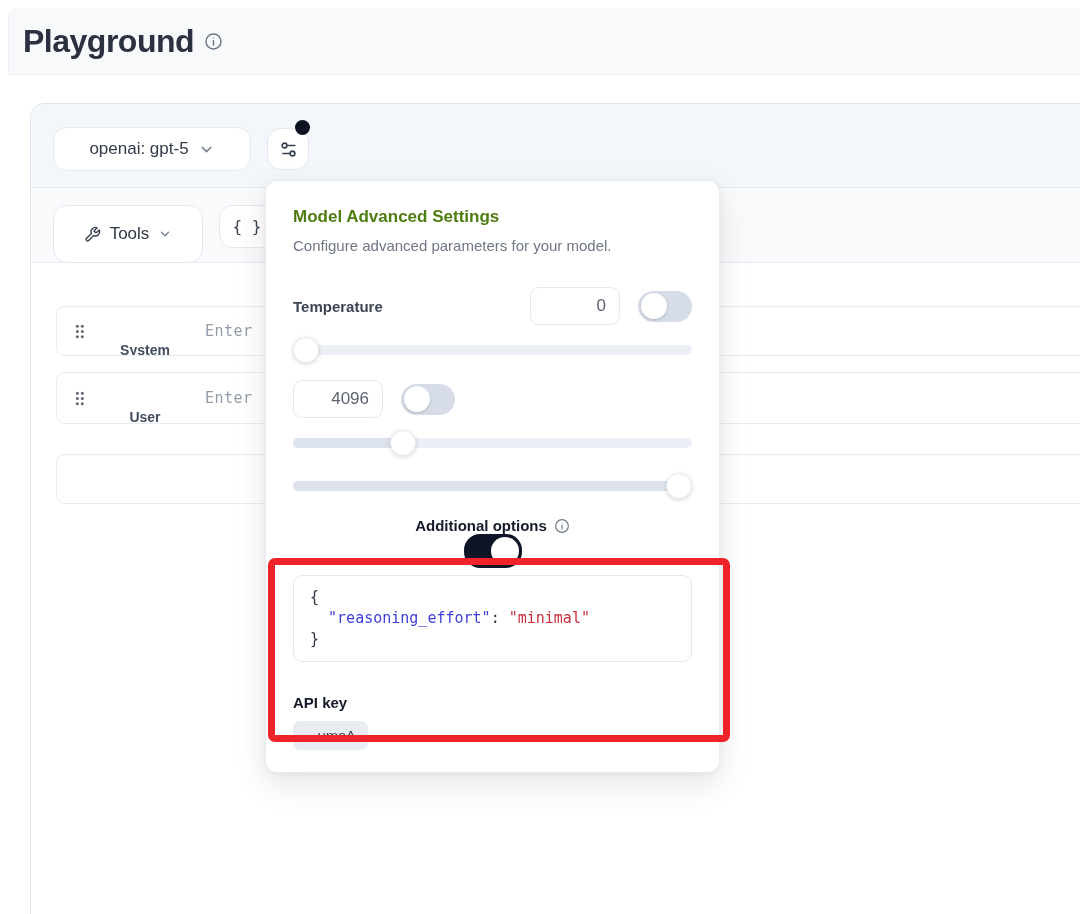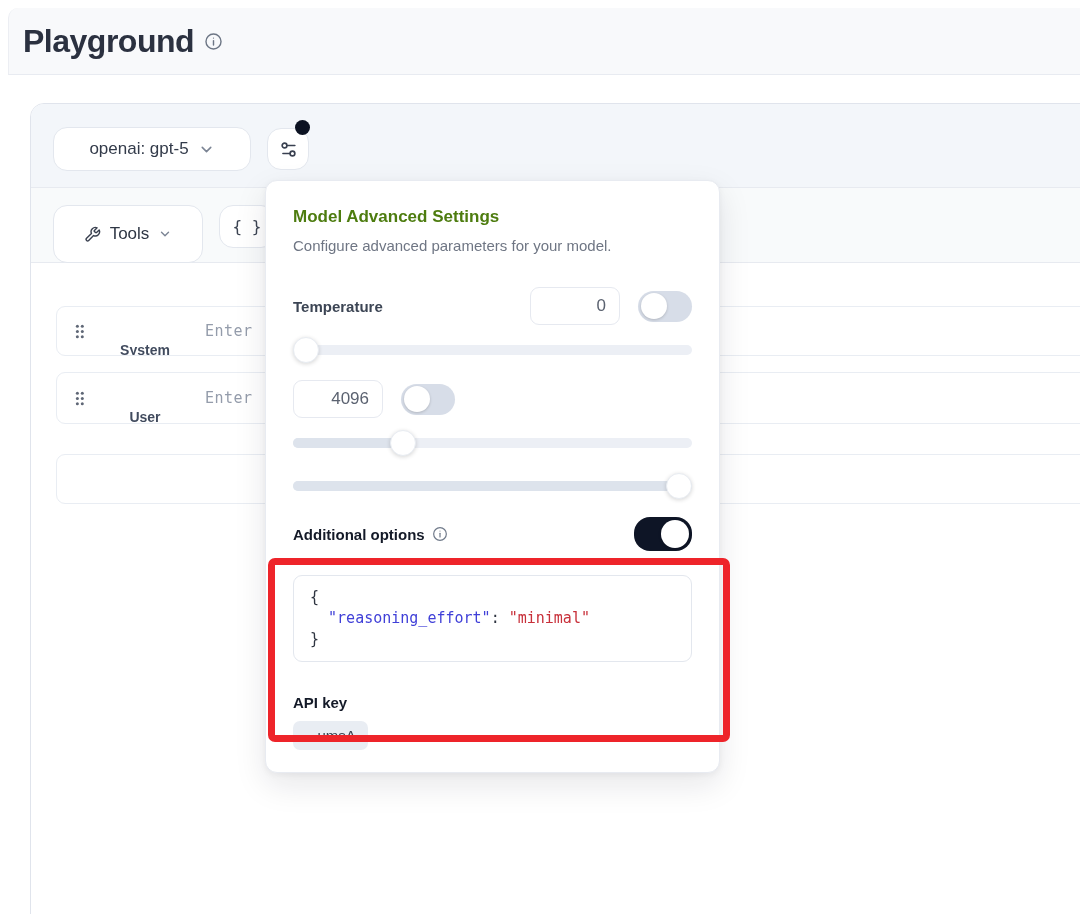--- a/index.html
+++ b/index.html
@@ -63,21 +63,21 @@
   .toggle-lg .knob { width:28px; height:28px; }
 
   .slider { position:relative; height:26px; margin-bottom:17px; }
   .slider .track { position:absolute; left:0; right:0; top:8px; height:10px;
     border-radius:5px; background:#eceff5; }
   .slider .fill { position:absolute; left:0; top:8px; height:10px;
     border-radius:5px; background:#dde3ec; }
   .slider .thumb { position:absolute; top:0; width:26px; height:26px; border-radius:50%;
     background:#ffffff; border:1px solid #e8ecf2; box-shadow:0 1px 4px rgba(0,0,0,0.16); }
 
-  .addl-row { display:flex; align-items:center; margin-top:18px; height:34px; }
+  .addl-row { display:flex; align-items:center; margin-top:18px; height:34px;flex-direction:column; }
   .addl-label { font-size:15px; font-weight:700; color:#141a28; display:flex;
     align-items:center; gap:7px; flex:1; }
 
   .code-box { margin-top:24px; border:1px solid #e3e7ee; border-radius:9px;
     background:#fff; padding:11px 16px; }
   .code-box pre { font-family:"DejaVu Sans Mono", monospace; font-size:15px;
     line-height:21px; color:#2e3440; }
   .tok-key { color:#4040d8; }
   .tok-val { color:#c8303a; }
 

